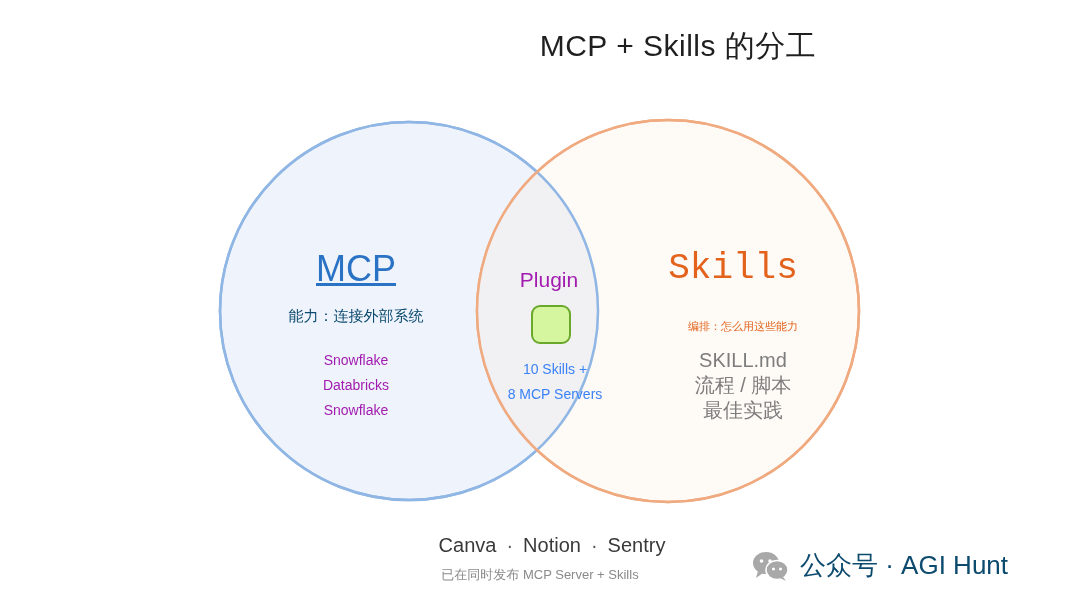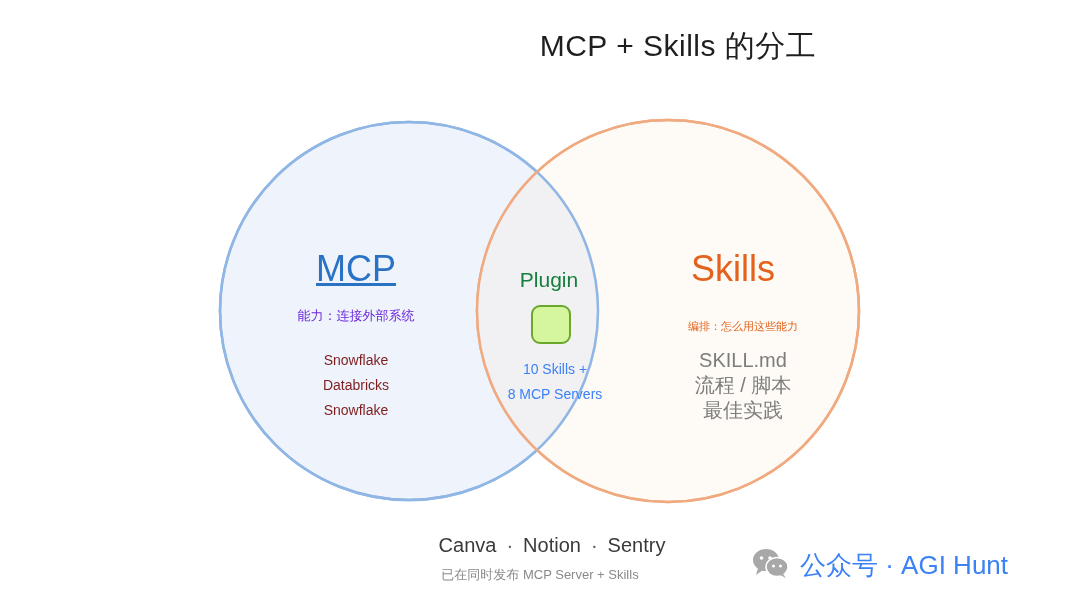--- a/index.html
+++ b/index.html
@@ -3,34 +3,34 @@
   <meta charset="utf-8">
   <style>
     html, body { margin: 0; padding: 0; background: #ffffff; }
     body { width: 1080px; height: 608px; position: relative; overflow: hidden;
       font-family: "Liberation Sans", "DejaVu Sans", sans-serif; }
     .title { position: absolute; left: 0; width: 1356px; top: 26px; text-align: center;
       font-size: 30px; color: #1f1f1f; letter-spacing: 0.5px; }
     svg.venn { position: absolute; left: 0; top: 0; }
     .txt { position: absolute; text-align: center; white-space: nowrap; }
     .mcp-title { left: 256px; width: 200px; top: 248px; font-size: 36px; color: #2a72c4; text-decoration: underline; }
-    .mcp-sub { left: 256px; width: 200px; top: 307px; font-size: 13px; color: #6d28d9; }
-    .mcp-items { left: 256px; width: 200px; top: 348px; font-size: 14px; color: #7f1d1d; line-height: 25px; }
-    .plugin-title { left: 470px; width: 158px; top: 268px; font-size: 21px; color: #15803d; }
+    .mcp-sub { left: 256px; width: 200px; top: 307px; font-size: 15px; color: #0c4a6e; }
+    .mcp-items { left: 256px; width: 200px; top: 348px; font-size: 14px; color: #a21caf; line-height: 25px; }
+    .plugin-title { left: 470px; width: 158px; top: 268px; font-size: 21px; color: #a21caf; }
     .plugin-box { position: absolute; left: 531px; top: 305px; width: 36px; height: 35px;
       background: #d5f59e; border: 2.5px solid #6aa82c; border-radius: 9px; }
     .plugin-items { left: 470px; width: 170px; top: 357px; font-size: 14px; color: #3b82f6; line-height: 25px; }
-    .skills-title { left: 633px; width: 200px; top: 248px; font-size: 36px; color: #e3621c; }
+    .skills-title { left: 633px; width: 200px; top: 248px; font-size: 36px; color: #e3621c; font-family: Liberation Mono, monospace; }
     .skills-sub { left: 643px; width: 200px; top: 307px; font-size: 11px; color: #e3621c; margin-top: 12px; }
     .skills-items { left: 643px; width: 200px; top: 348px; font-size: 20px; color: #7d7d7d; line-height: 25px; }
     .partners { left: 352px; width: 400px; top: 534px; font-size: 20px; color: #3a3a3a; word-spacing: 2px; }
     .partners .sep { margin: 0 10px; color: #555; }
     .released { left: 340px; width: 400px; top: 566px; font-size: 13px; color: #8a8a8a; }
-    .watermark { position: absolute; left: 752px; top: 548px; display: flex; 
-      color: #3b82f6; font-size: 26px; }
+    .watermark { position: absolute; left: 752px; top: 548px; display: flex; align-items: center;
+      color: #0c4a6e; font-size: 26px; }
     .watermark svg { margin-right: 10px; }
   </style>
 </head>
 <body>
 
 <div class="title" style="left:0;width:1356px;">MCP + Skills 的分工</div>
 
 <svg class="venn" width="1080" height="608">
   <circle cx="409" cy="311" r="189" fill="#eef3fc" stroke="#8fb6e4" stroke-width="2.5"></circle>
   <circle cx="668" cy="311" r="191" fill="#fef8f2" fill-opacity="0.75" stroke="#f0aa80" stroke-width="2.5"></circle>

